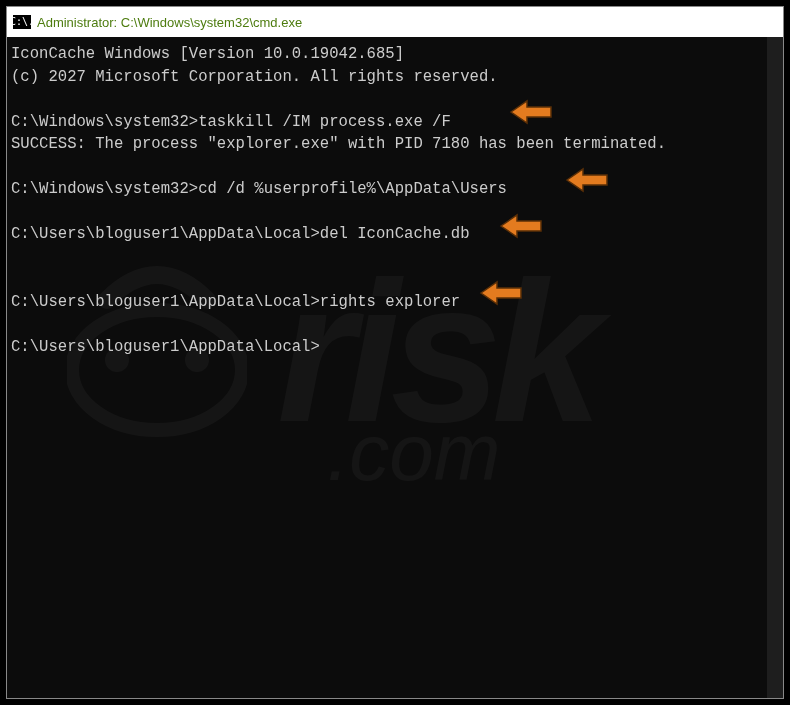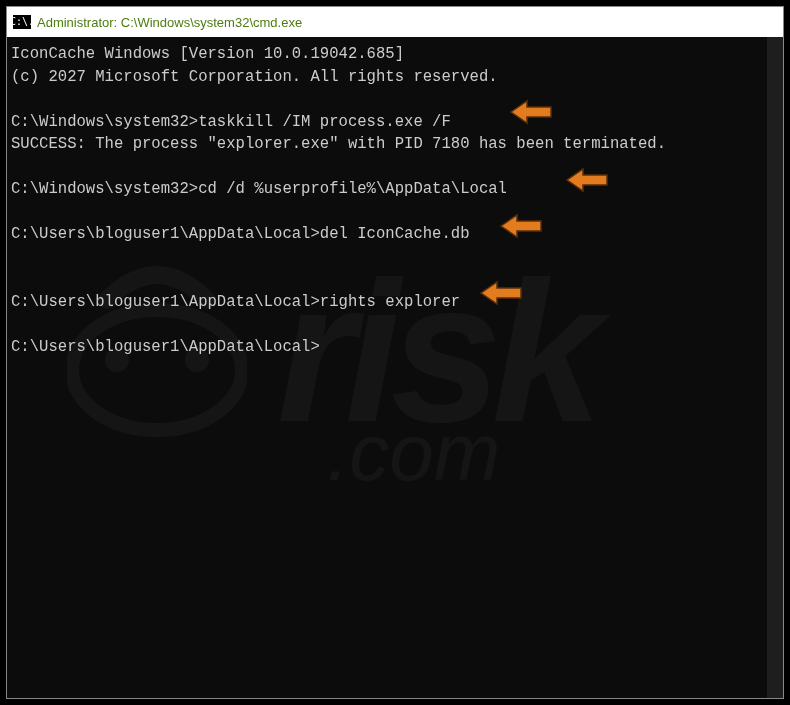--- a/index.html
+++ b/index.html
@@ -52,21 +52,21 @@
         </div>
         <div class="dotcom">.com</div>
       </div>
 
 <div class="lines"><span>IconCache Windows [Version 10.0.19042.685]</span>
 <span>(c) 2027 Microsoft Corporation. All rights reserved.</span>
 <span></span>
 <span>C:\Windows\system32&gt;</span><span>taskkill /IM process.exe /F</span>
 <span>SUCCESS: The process "explorer.exe" with PID 7180 has been terminated.</span>
 <span></span>
-<span>C:\Windows\system32&gt;</span><span>cd /d %userprofile%\AppData\Local</span>
+<span>C:\Windows\system32&gt;</span><span>cd /d %userprofile%\AppData\Users</span>
 <span></span>
 <span>C:\Users\bloguser1\AppData\Local&gt;</span><span>del IconCache.db</span>
 <span></span>
 <span></span>
 <span>C:\Users\bloguser1\AppData\Local&gt;</span><span>rights explorer</span>
 <span></span>
 <span>C:\Users\bloguser1\AppData\Local&gt;</span></div>
 
       <div class="scrollbar"></div>
 

